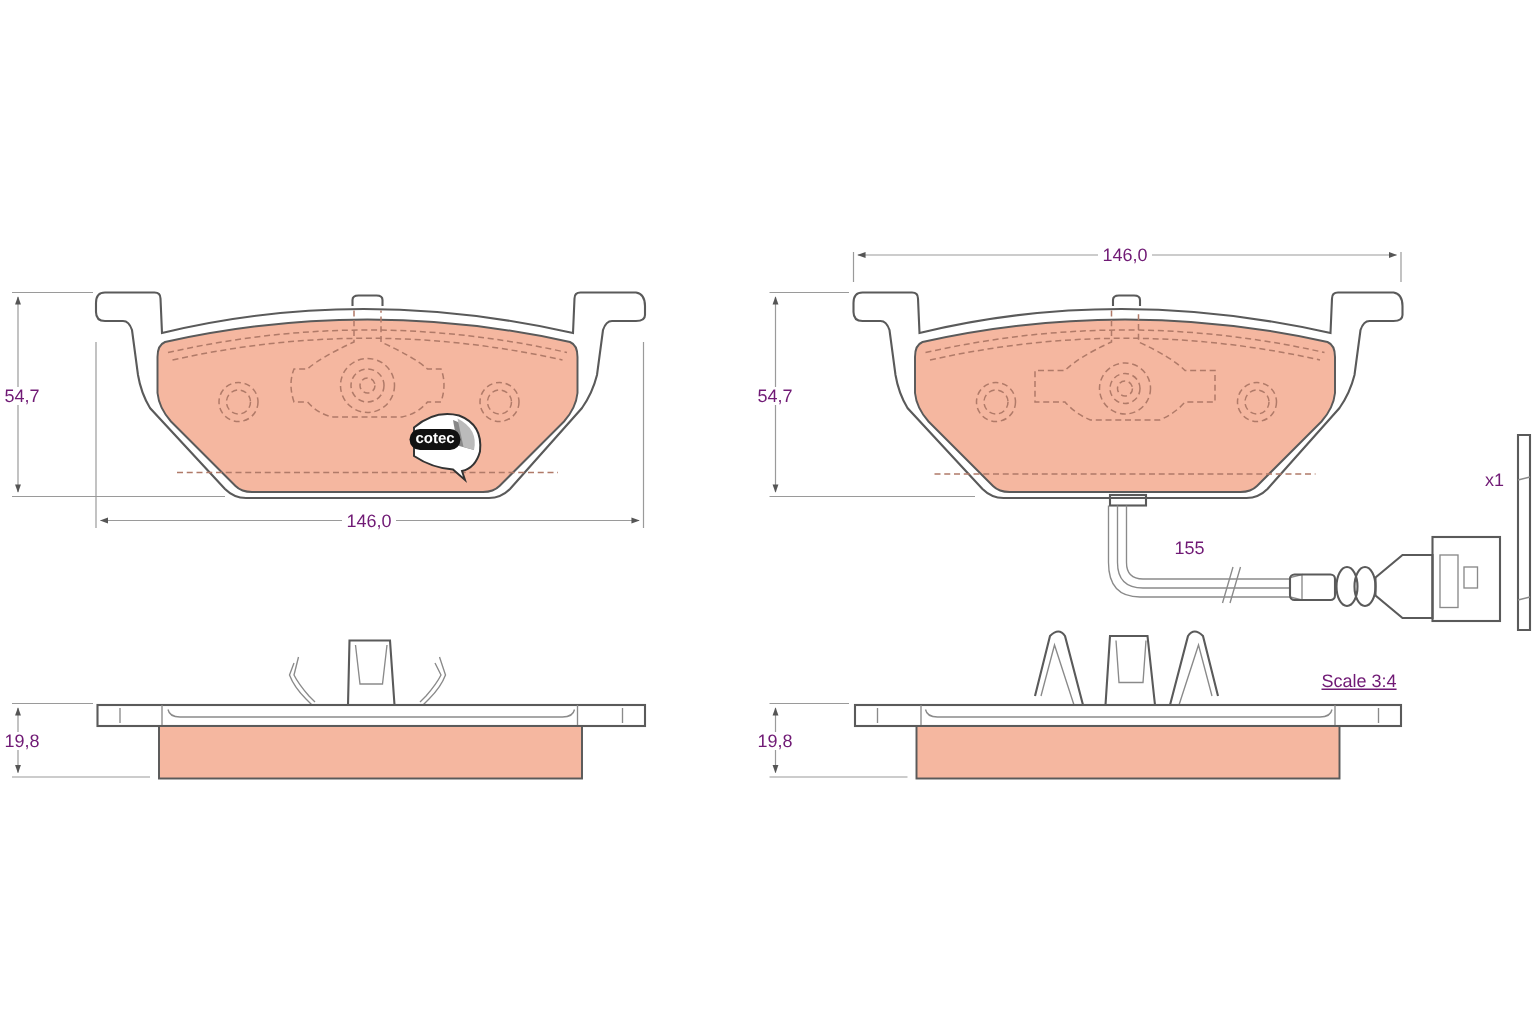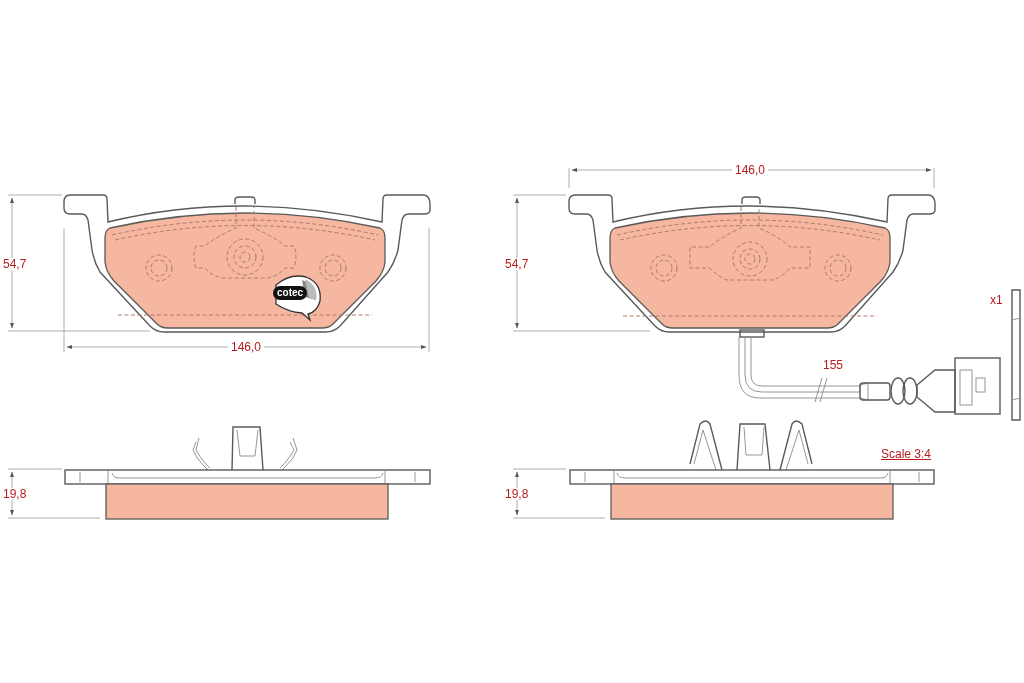--- a/index.html
+++ b/index.html
@@ -1,19 +1,19 @@
 <!DOCTYPE html>
 <html><head>
 <meta charset="utf-8">
 <style>
   html, body { margin:0; padding:0; background:#ffffff; }
   body { width:1024px; height:683px; position:relative; overflow:hidden;
          font-family:"Liberation Sans", sans-serif; }
   svg { position:absolute; left:0; top:0; }
-  .lbl { position:absolute; font-size:12px; color:#b91c1c; line-height:12px; white-space:nowrap; }
+  .lbl { position:absolute; font-size:12px; color:#701a75; line-height:12px; white-space:nowrap; }
   .lbl.bg { background:#fff; padding:0 3px; }
   .outline { fill:none; stroke:#5a5a5a; stroke-width:1.4; }
   .thin { fill:none; stroke:#8a8a8a; stroke-width:0.9; }
   .dim { fill:none; stroke:#9a9a9a; stroke-width:0.8; }
   .pad { stroke:#5a5a5a; stroke-width:1.3; }
   .dash { fill:none; stroke:#b07a68; stroke-width:1; stroke-dasharray:4 2.5; }
 </style>
 </head>
 <body>
 
@@ -144,15 +144,15 @@
 
 <div class="lbl bg" style="left:0px;top:258px;">54,7</div>
 <div class="lbl bg" style="left:228px;top:341px;">146,0</div>
 <div class="lbl" style="left:277px;top:287px;font-size:10px;font-weight:bold;color:#fff;">cotec</div>
 <div class="lbl bg" style="left:0px;top:488px;">19,8</div>
 
 <div class="lbl bg" style="left:502px;top:258px;">54,7</div>
 <div class="lbl bg" style="left:732px;top:164px;">146,0</div>
 <div class="lbl bg" style="left:502px;top:488px;">19,8</div>
 
-<div class="lbl" style="left:823px;top:359px;">155</div>
-<div class="lbl" style="left:990px;top:294px;">x1</div>
+<div class="lbl" style="left:783px;top:359px;">155</div>
+<div class="lbl" style="left:990px;top:314px;">x1</div>
 <div class="lbl" style="left:881px;top:448px;text-decoration:underline;">Scale 3:4</div>
 
 </body></html>

